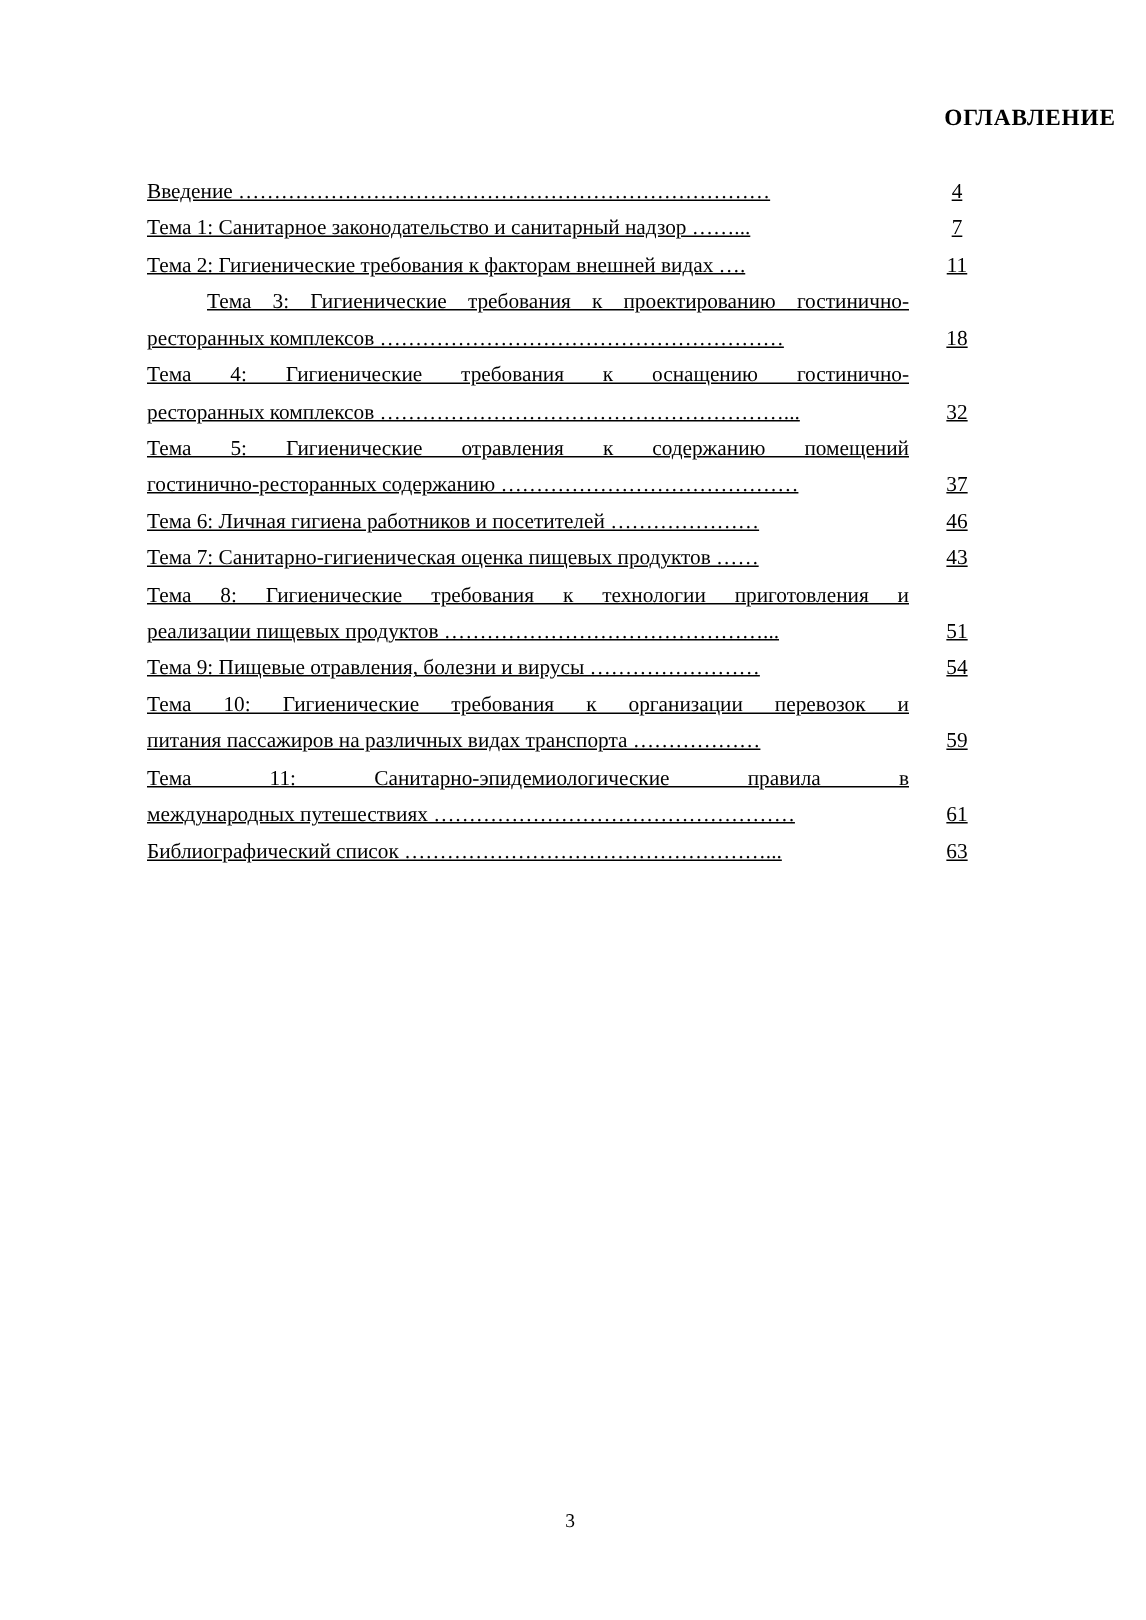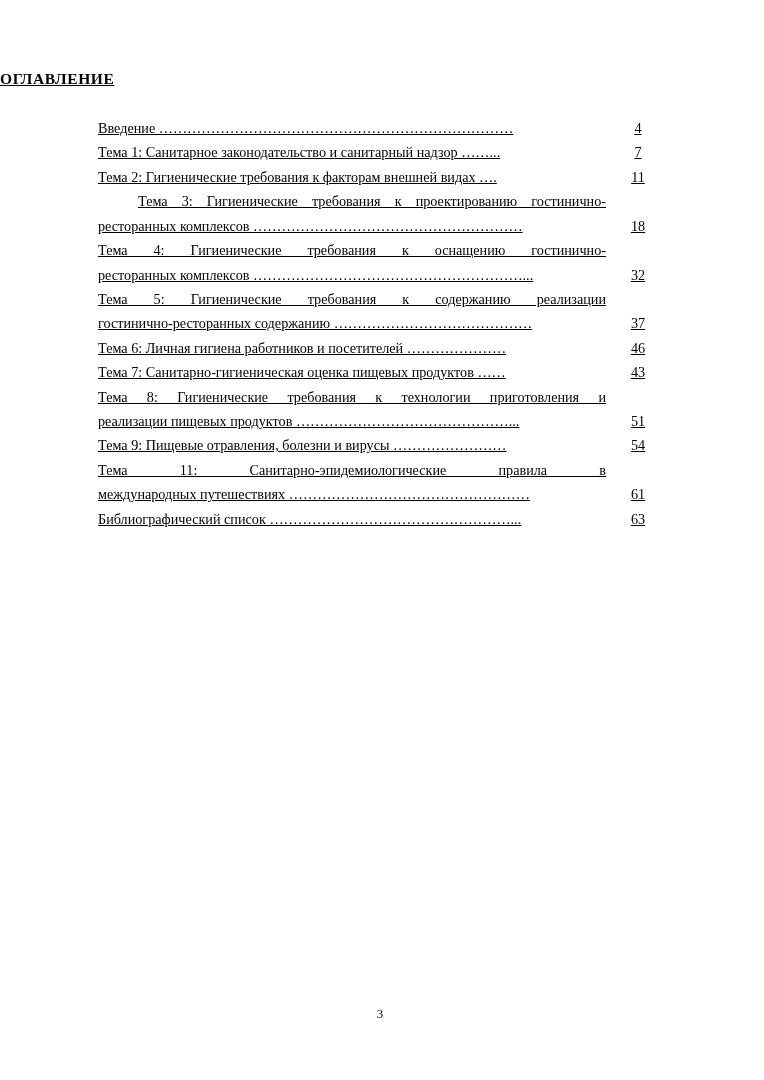--- a/index.html
+++ b/index.html
@@ -16,29 +16,28 @@
     overflow: hidden;
   }
   .page {
     position: relative;
     width: 764px;
     height: 1080px;
     box-sizing: border-box;
     padding: 0;
   }
   .toc-title {
-    text-align: left;
+    text-align: right;
     font-size: 15.5px;
     font-weight: bold;
     letter-spacing: 0.6px;
     margin: 0;
     padding-top: 70px;
     padding-right: 20px;
     font-family: "Liberation Serif", "DejaVu Serif", serif;
-    text-decoration: underline;
   }
   .toc-list {
     margin: 0;
     padding: 0;
     list-style: none;
     position: absolute;
     left: 98px;
     top: 116px;
     width: 566px;
   }
@@ -112,21 +111,21 @@
       </li>
       <li class="toc-entry">
         <div class="entry-text justify-two">
           <span class="line" style="text-align: justify; text-align-last: justify;">Тема 4: Гигиенические требования к оснащению гостинично-</span>
           <span class="line">ресторанных комплексов …………………………………………………...</span>
         </div>
         <div class="entry-page bottom">32</div>
       </li>
       <li class="toc-entry">
         <div class="entry-text justify-two">
-          <span class="line" style="text-align: justify; text-align-last: justify;">Тема 5: Гигиенические требования к содержанию реализации</span>
+          <span class="line" style="text-align: justify; text-align-last: justify;">Тема 5: Гигиенические отравления к содержанию помещений</span>
           <span class="line">гостинично-ресторанных содержанию ……………………………………</span>
         </div>
         <div class="entry-page bottom">37</div>
       </li>
       <li class="toc-entry">
         <div class="entry-text"><span class="line">Тема 6: Личная гигиена работников и посетителей …………………</span></div>
         <div class="entry-page">46</div>
       </li>
       <li class="toc-entry">
         <div class="entry-text"><span class="line">Тема 7: Санитарно-гигиеническая оценка пищевых продуктов ……</span></div>
@@ -138,20 +137,27 @@
           <span class="line">реализации пищевых продуктов ………………………………………...</span>
         </div>
         <div class="entry-page bottom">51</div>
       </li>
       <li class="toc-entry">
         <div class="entry-text"><span class="line">Тема 9: Пищевые отравления, болезни и вирусы ……………………</span></div>
         <div class="entry-page">54</div>
       </li>
       <li class="toc-entry">
         <div class="entry-text justify-two">
+          <span class="line" style="text-align: justify; text-align-last: justify;">Тема 10: Гигиенические требования к организации перевозок и</span>
+          <span class="line">питания пассажиров на различных видах транспорта ………………</span>
+        </div>
+        <div class="entry-page bottom">59</div>
+      </li>
+      <li class="toc-entry">
+        <div class="entry-text justify-two">
           <span class="line" style="text-align: justify; text-align-last: justify;">Тема 11: Санитарно-эпидемиологические правила в</span>
           <span class="line">международных путешествиях ……………………………………………</span>
         </div>
         <div class="entry-page bottom">61</div>
       </li>
       <li class="toc-entry">
         <div class="entry-text"><span class="line">Библиографический список ……………………………………………...</span></div>
         <div class="entry-page">63</div>
       </li>
     </ul>

